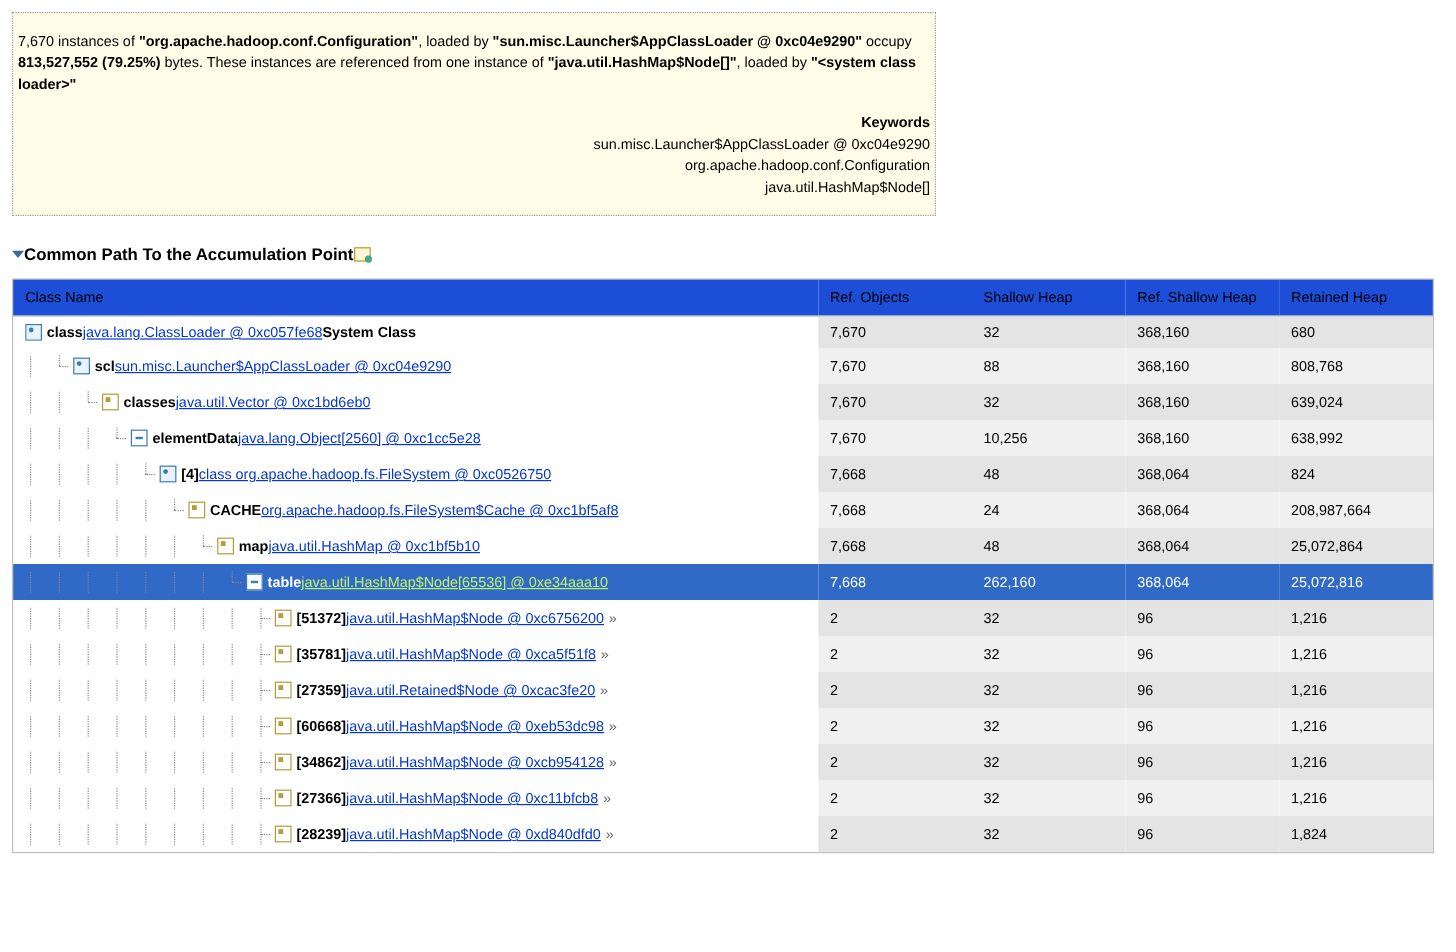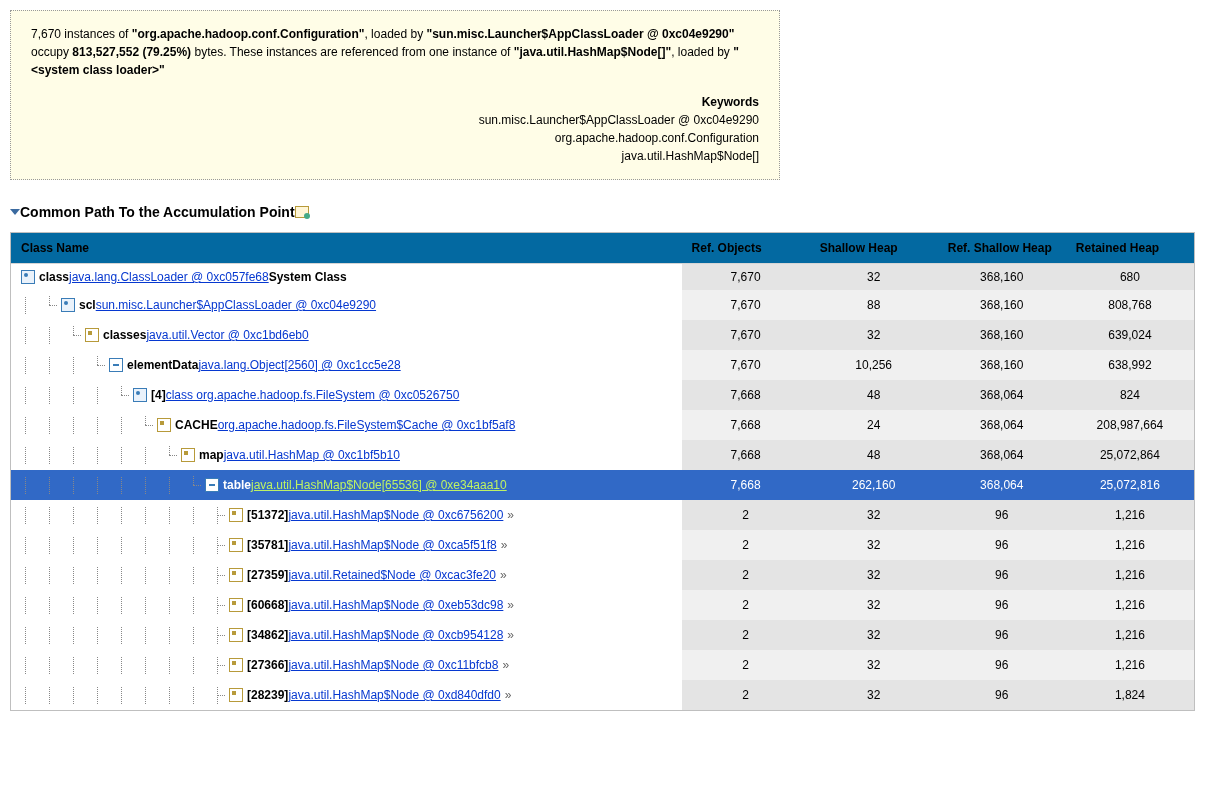--- a/index.html
+++ b/index.html
@@ -8,21 +8,21 @@
     padding: 10px;
     font-family: Verdana, Arial, sans-serif;
     font-size: 12px;
     color: #000;
     background: #fff;
   }
   .info-box {
     width: 770px;
     border: 1px dotted #999;
     background: #fffde7;
-    padding: 14px 20px;
+    padding: 14px 4px;
     line-height: 1.5;
     margin-bottom: 24px;
   }
   .info-box p { margin: 0 0 14px 0; }
   .info-box p:last-child { margin-bottom: 0; text-align: right; }
   .section-header {
     display: flex;
     align-items: center;
     gap: 0;
     margin-bottom: 12px;
@@ -58,33 +58,33 @@
     width: 1185px;
   }
   .tree-table table {
     border-collapse: collapse;
     width: 100%;
     table-layout: fixed;
   }
   .tree-table th {
     text-align: left;
     padding: 8px 10px;
-    font-weight: bold;
+    font-weight: normal;
     border-bottom: 1px solid #d5d5d5;
-    background: #0369a1;
+    background: #1d4ed8;
     font-size: 12px;
   }
   .tree-table th.num { }
   .tree-table td {
     padding: 6px 10px;
     vertical-align: middle;
     font-size: 12px;
   }
   .tree-table td.num {
-    text-align: center;
+    text-align: left;
     background: #f0f0f0;
   }
   .tree-table tr.alt td.num {
     background: #e4e4e4;
   }
   .tree-table tr.selected td {
     background: #3169c6 !important;
     color: #fff;
   }
   .tree-table tr.selected a { color: #bef264; }

